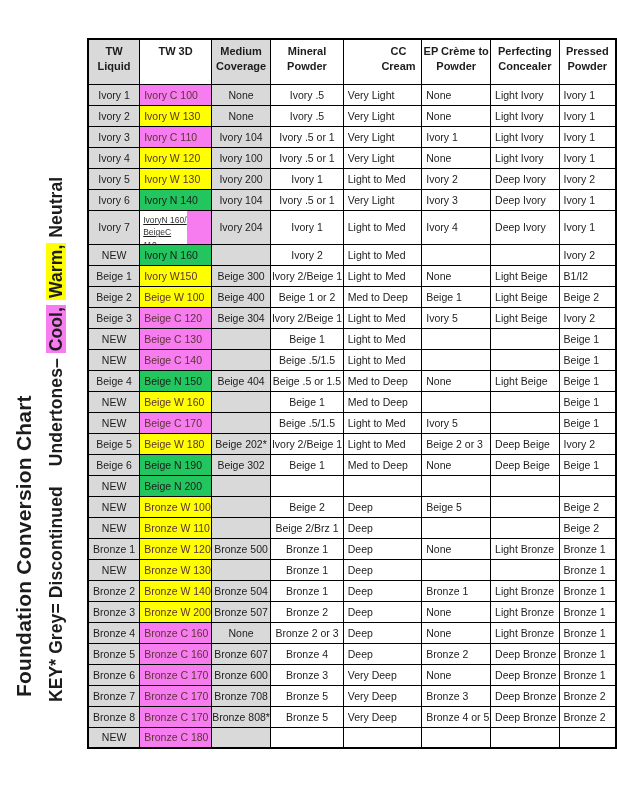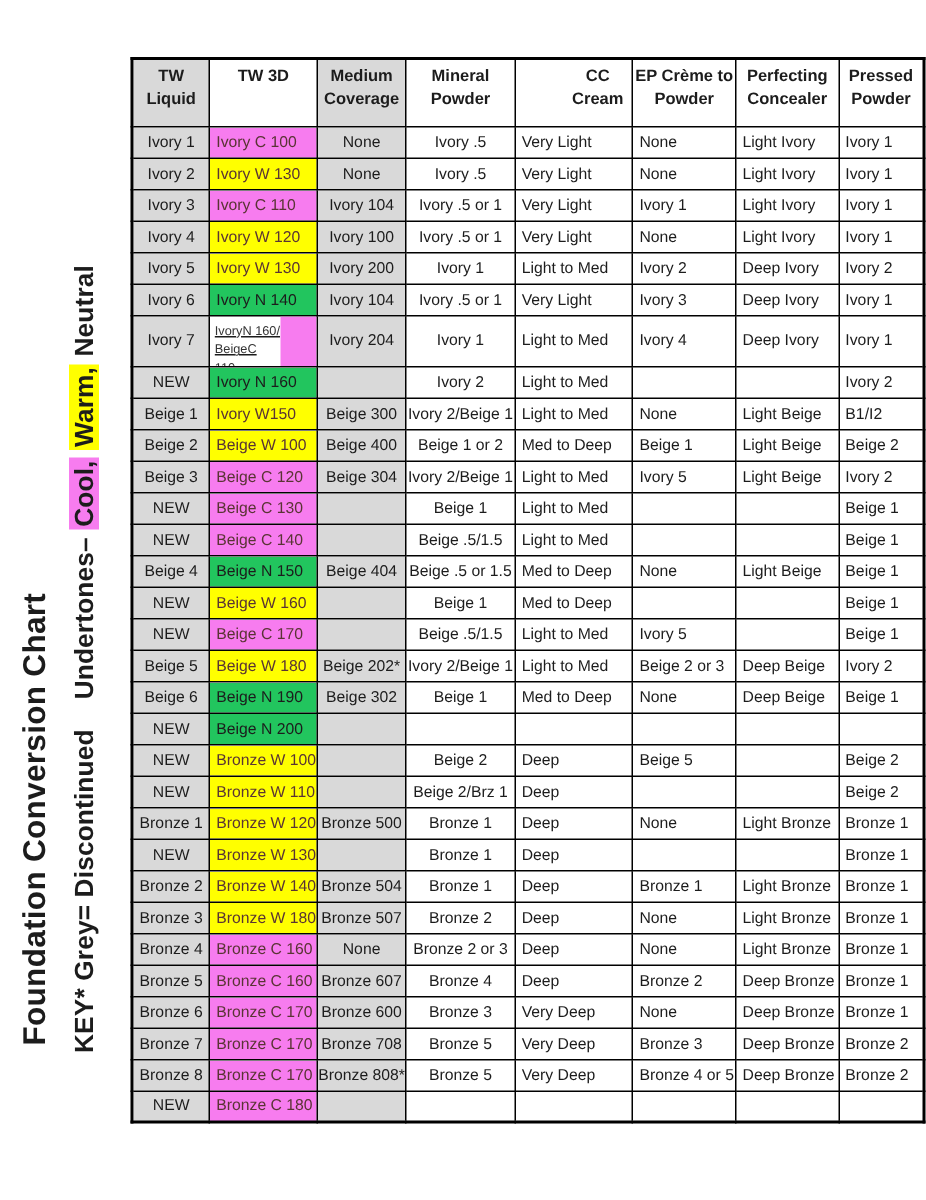--- a/index.html
+++ b/index.html
@@ -323,21 +323,21 @@
         <td class="c1 warm">Bronze W 140</td>
         <td class="c2">Bronze 504</td>
         <td class="c3">Bronze 1</td>
         <td class="c4">Deep</td>
         <td class="c5">Bronze 1</td>
         <td class="c6">Light Bronze</td>
         <td class="c7">Bronze 1</td>
       </tr>
       <tr>
         <td class="c0">Bronze 3</td>
-        <td class="c1 warm">Bronze W 180</td>
+        <td class="c1 warm">Bronze W 200</td>
         <td class="c2">Bronze 507</td>
         <td class="c3">Bronze 2</td>
         <td class="c4">Deep</td>
         <td class="c5">None</td>
         <td class="c6">Light Bronze</td>
         <td class="c7">Bronze 1</td>
       </tr>
       <tr>
         <td class="c0">Bronze 4</td>
         <td class="c1 cool">Bronze C 160</td>

